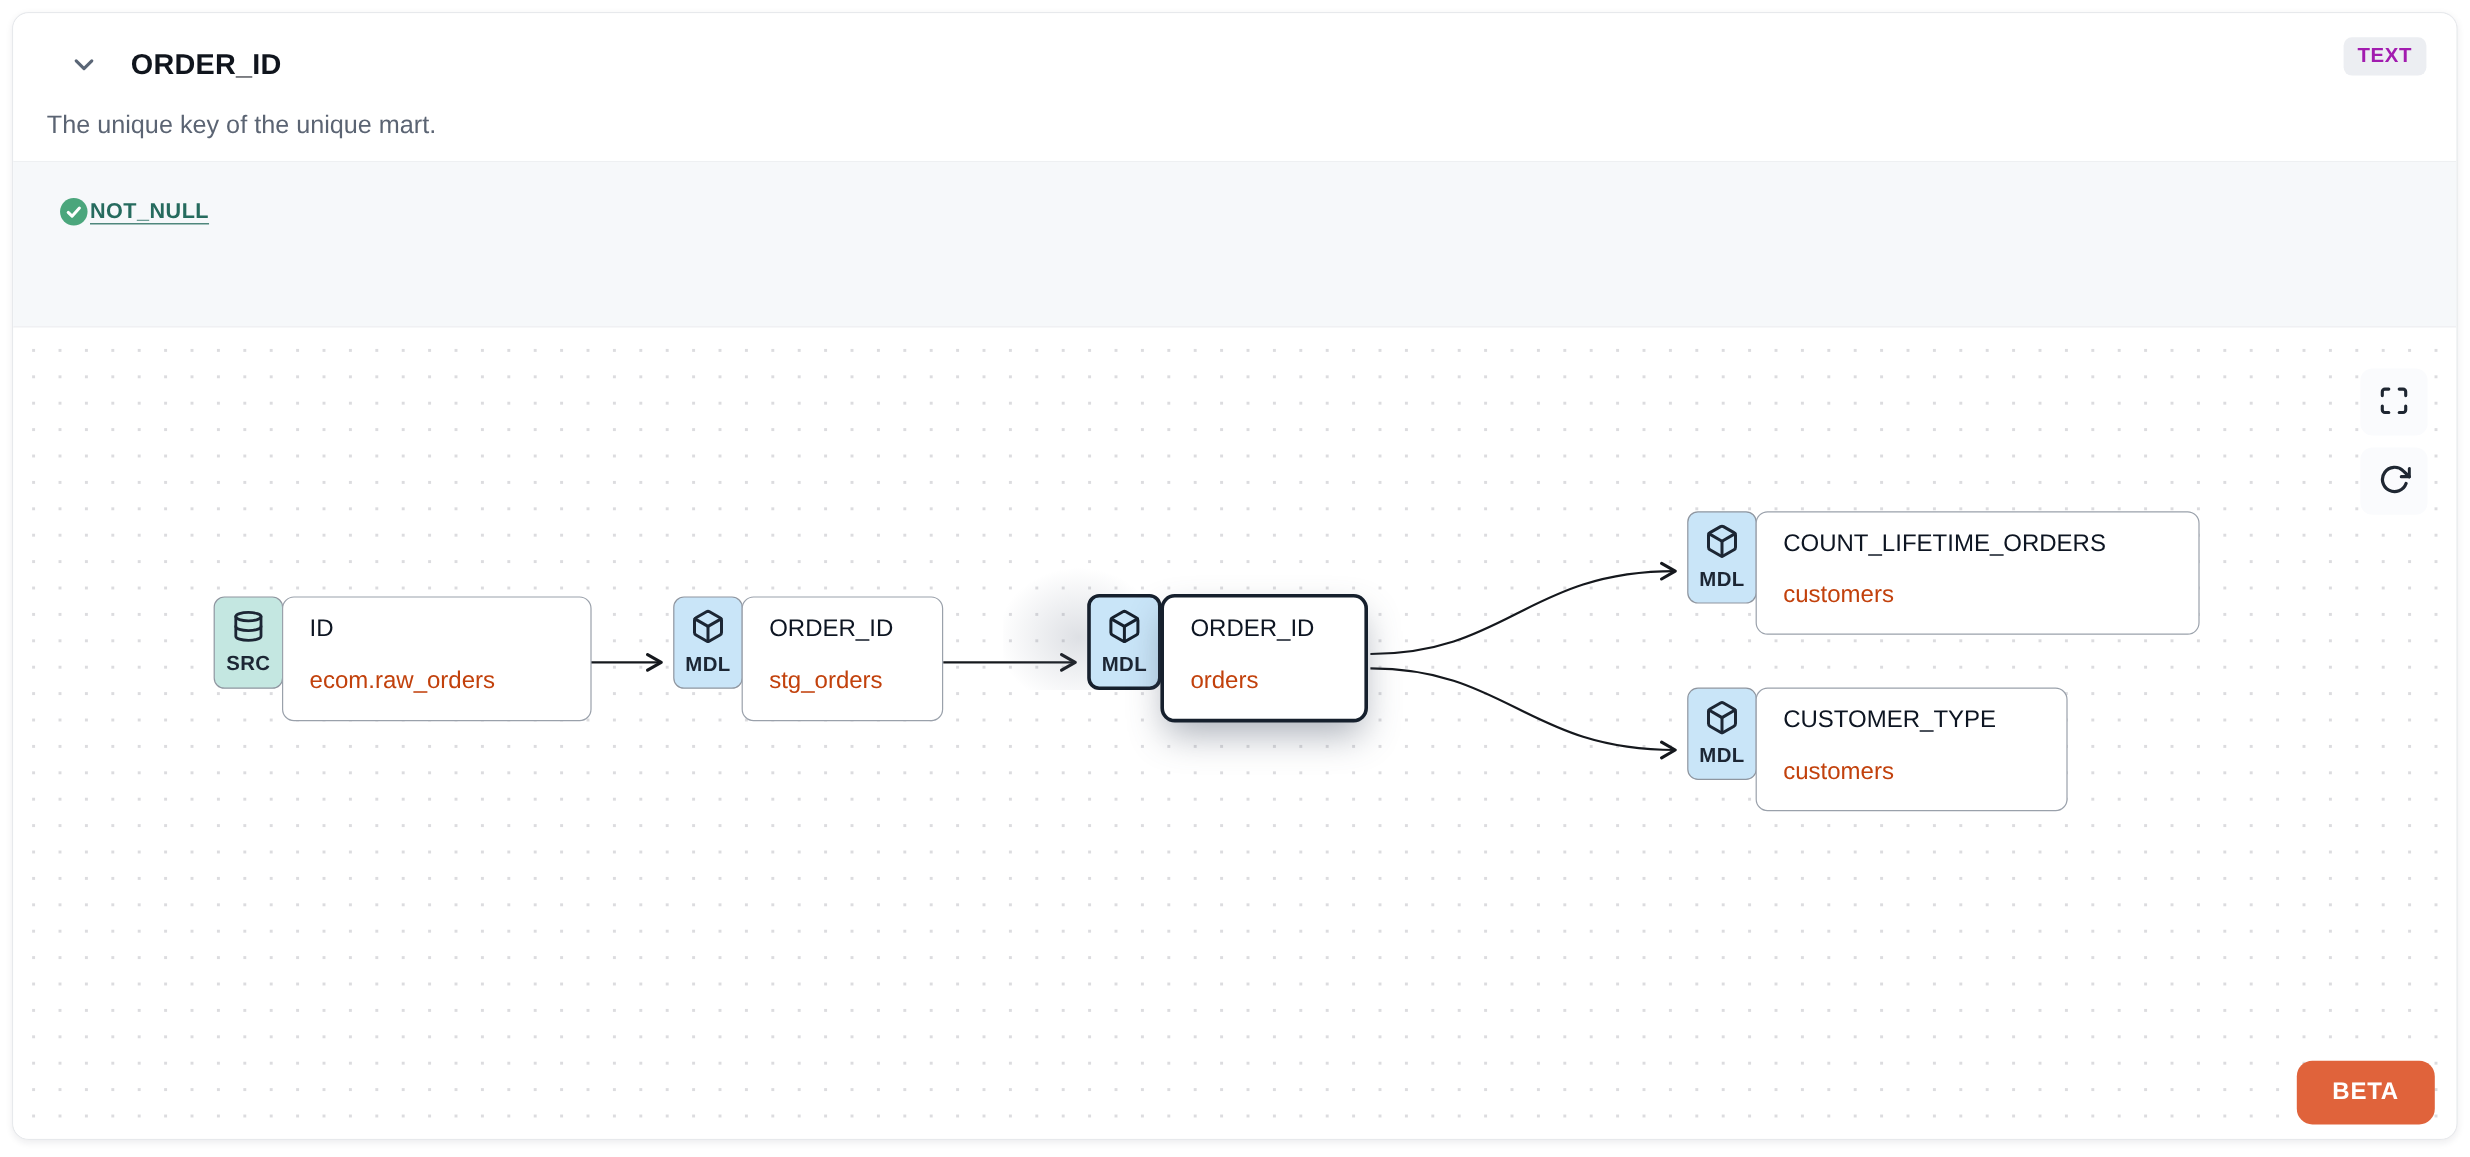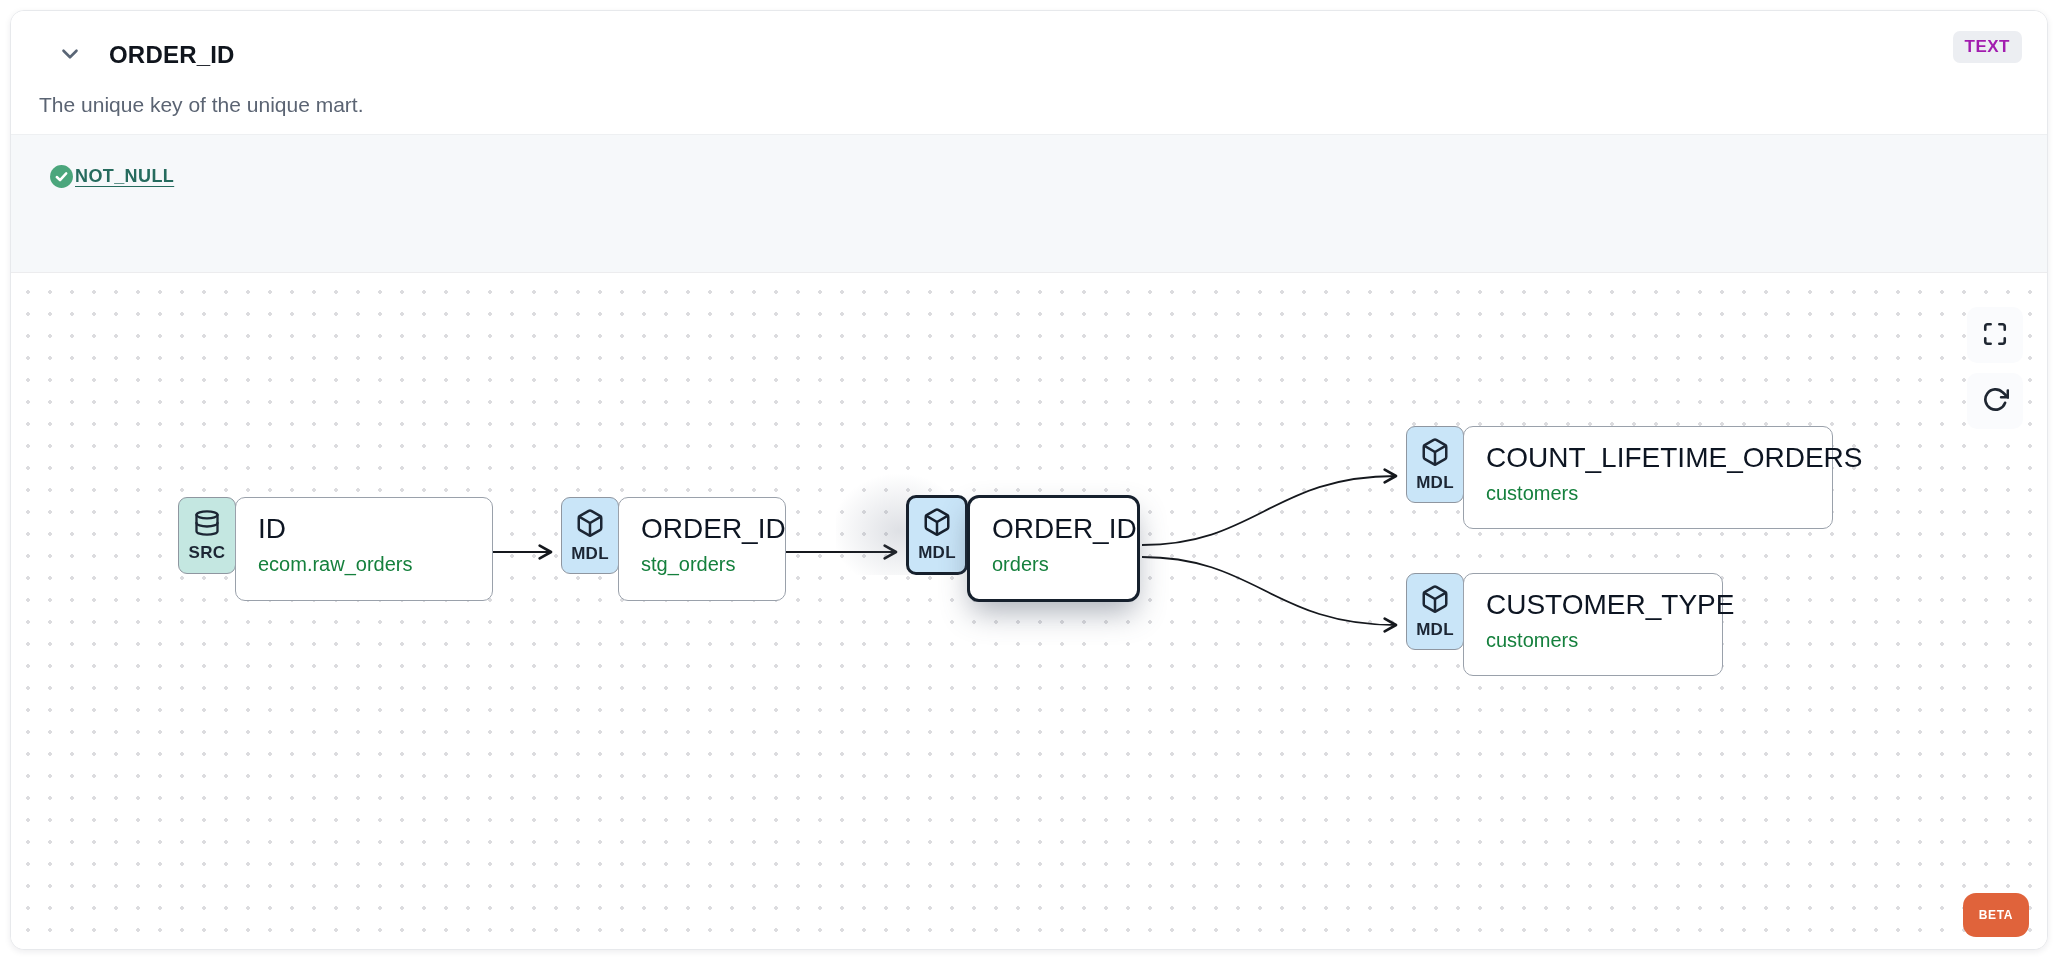--- a/index.html
+++ b/index.html
@@ -40,39 +40,39 @@
   .badge { position:absolute; left:0; top:0; width:58px; height:77px;
            border:1px solid #8f96a0; border-radius:9px;
            display:flex; flex-direction:column; align-items:center; justify-content:center;
            gap:2px; color:#1c2634; z-index:1; }
   .badge-teal { background:#c4e7e1; }
   .badge-blue { background:#c9e5f8; }
   .badge-label { font-size:17px; font-weight:700; letter-spacing:0.3px; }
   .node-card { position:absolute; left:57px; top:0; background:#ffffff;
                border:1px solid #9aa1ab; border-radius:10px; padding:15px 22px 0 22px;
                z-index:2; }
-  .node-title { font-size:28px; font-weight:500; color:#0d1522; white-space:nowrap; }
-  .node-sub { margin-top:8px; font-size:20px; color:#15803d; white-space:nowrap; }
+  .node-title { font-size:20px; font-weight:500; color:#0d1522; white-space:nowrap; }
+  .node-sub { margin-top:20px; font-size:20px; color:#c2410c; white-space:nowrap; }
 
   .node.selected .badge { border:3px solid #16202d; border-radius:10px; width:62px; height:80px; }
   .node.selected .node-card { border:3px solid #16202d; border-radius:12px; left:61px;
                               box-shadow:0 14px 30px -4px rgba(70,82,102,0.45); }
   .node.selected::after { content:''; position:absolute; left:-70px; top:-30px; right:-70px; bottom:-80px;
             background:radial-gradient(ellipse at 45% 60%, rgba(105,115,135,0.22), rgba(105,115,135,0) 62%);
             z-index:0; pointer-events:none; }
   .node.selected .badge, .node.selected .node-card { z-index:2; position:absolute; }
 
   
   .canvas-controls { position:absolute; top:34px; right:24px; display:flex; flex-direction:column; gap:10px; }
   .ctrl-btn { width:56px; height:56px; border:none; border-radius:10px; background:#fafbfd;
               display:flex; align-items:center; justify-content:center; cursor:pointer; color:#1f2732; }
 
   .beta-badge { position:absolute; right:18px; bottom:12px; background:#e0633b; color:#ffffff;
-                font-size:12px; font-weight:700; letter-spacing:0.6px;
-                padding:15px 16px; border-radius:13px; }
+                font-size:20px; font-weight:700; letter-spacing:0.6px;
+                padding:15px 30px; border-radius:13px; }
 </style>
 </head>
 <body>
 
 <div class="card">
 
   <div class="card-header">
     <div class="header-row">
       <button class="collapse-btn">
         <span>

